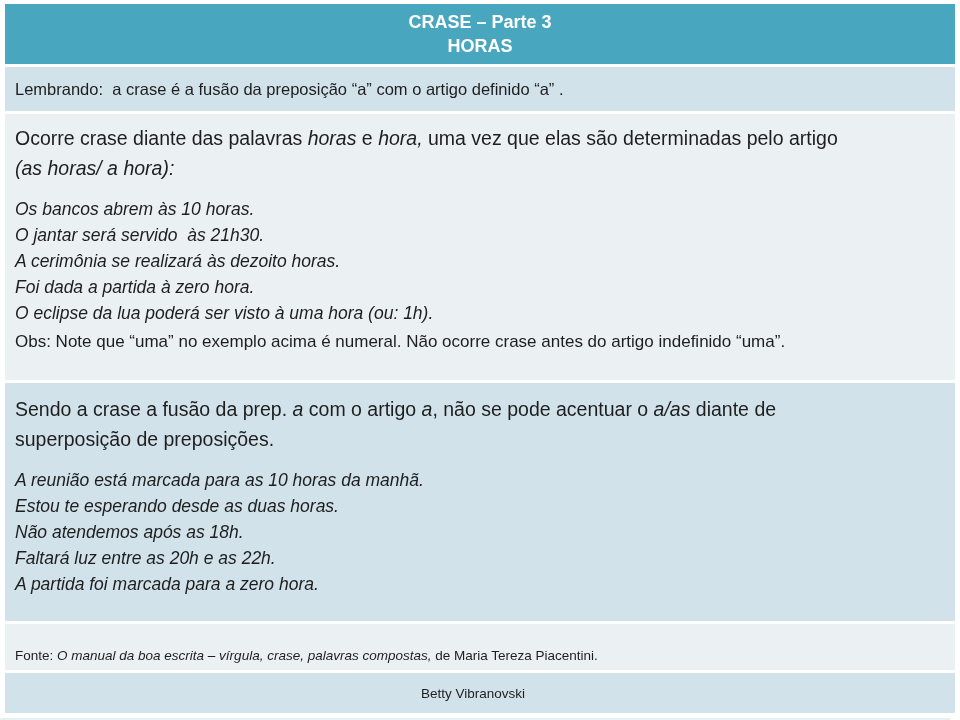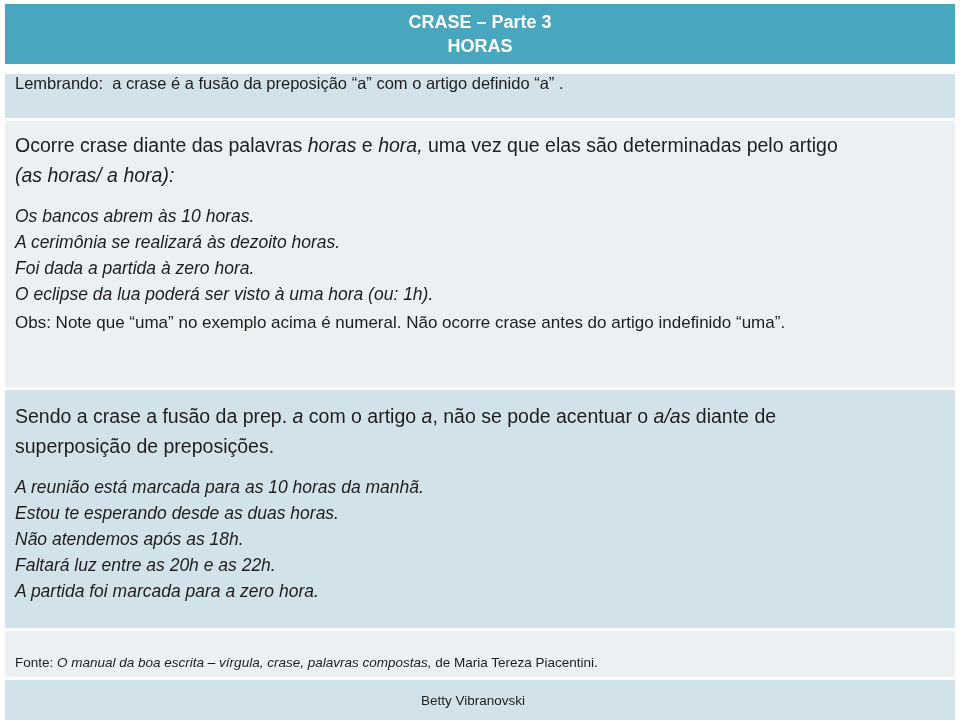--- a/index.html
+++ b/index.html
@@ -19,23 +19,22 @@
   }
   .band{width:100%;flex:none}
   p{margin:0;white-space:pre-wrap}
   .band-header{
     height:60px;background:var(--teal);color:var(--title-text);
     display:flex;flex-direction:column;justify-content:center;align-items:center;
     font-weight:bold;font-size:18px;line-height:24px;text-align:center;
   }
   .band-reminder{
     height:44px;background:var(--band-blue);
-    display:flex;align-items:flex-start;padding:0 12px 0 10px;
+    display:flex;align-items:center;padding:0 12px 0 10px;
     font-size:16.5px;
-    margin-top:7px;
   }
   .band-rule1{height:266px;background:var(--band-light);padding:9px 12px 0 10px}
   .band-rule2{height:238px;background:var(--band-blue);padding:11px 12px 0 10px}
   .intro p{font-size:19.5px;line-height:30px}
   .examples{margin-top:13px}
   .examples p{font-size:17.5px;line-height:26px;font-style:italic}
   .note{margin-top:4px;font-size:17px;line-height:24px}
   .band-source{
     height:46px;background:var(--band-light);
     display:flex;align-items:center;padding:16px 12px 0 10px;
@@ -63,20 +62,21 @@
     <p>Lembrando:  a crase é a fusão da preposição “a” com o artigo definido “a” .</p>
   </div>
 
   <div class="band band-rule1">
     <div class="intro">
       <p><span>Ocorre crase diante das palavras </span><i>horas</i><span> e </span><i>hora,</i><span> uma vez que elas são determinadas pelo artigo</span></p>
       <p><i>(as horas/ a hora):</i></p>
     </div>
     <div class="examples">
       <p>Os bancos abrem às 10 horas.</p>
+      <p>O jantar será servido  às 21h30.</p>
       <p>A cerimônia se realizará às dezoito horas.</p>
       <p>Foi dada a partida à zero hora.</p>
       <p>O eclipse da lua poderá ser visto à uma hora (ou: 1h).</p>
     </div>
     <p class="note">Obs: Note que “uma” no exemplo acima é numeral. Não ocorre crase antes do artigo indefinido “uma”.</p>
   </div>
 
   <div class="band band-rule2">
     <div class="intro">
       <p><span>Sendo a crase a fusão da prep. </span><i>a</i><span> com o artigo </span><i>a</i><span>, não se pode acentuar o </span><i>a/as</i><span> diante de</span></p>

